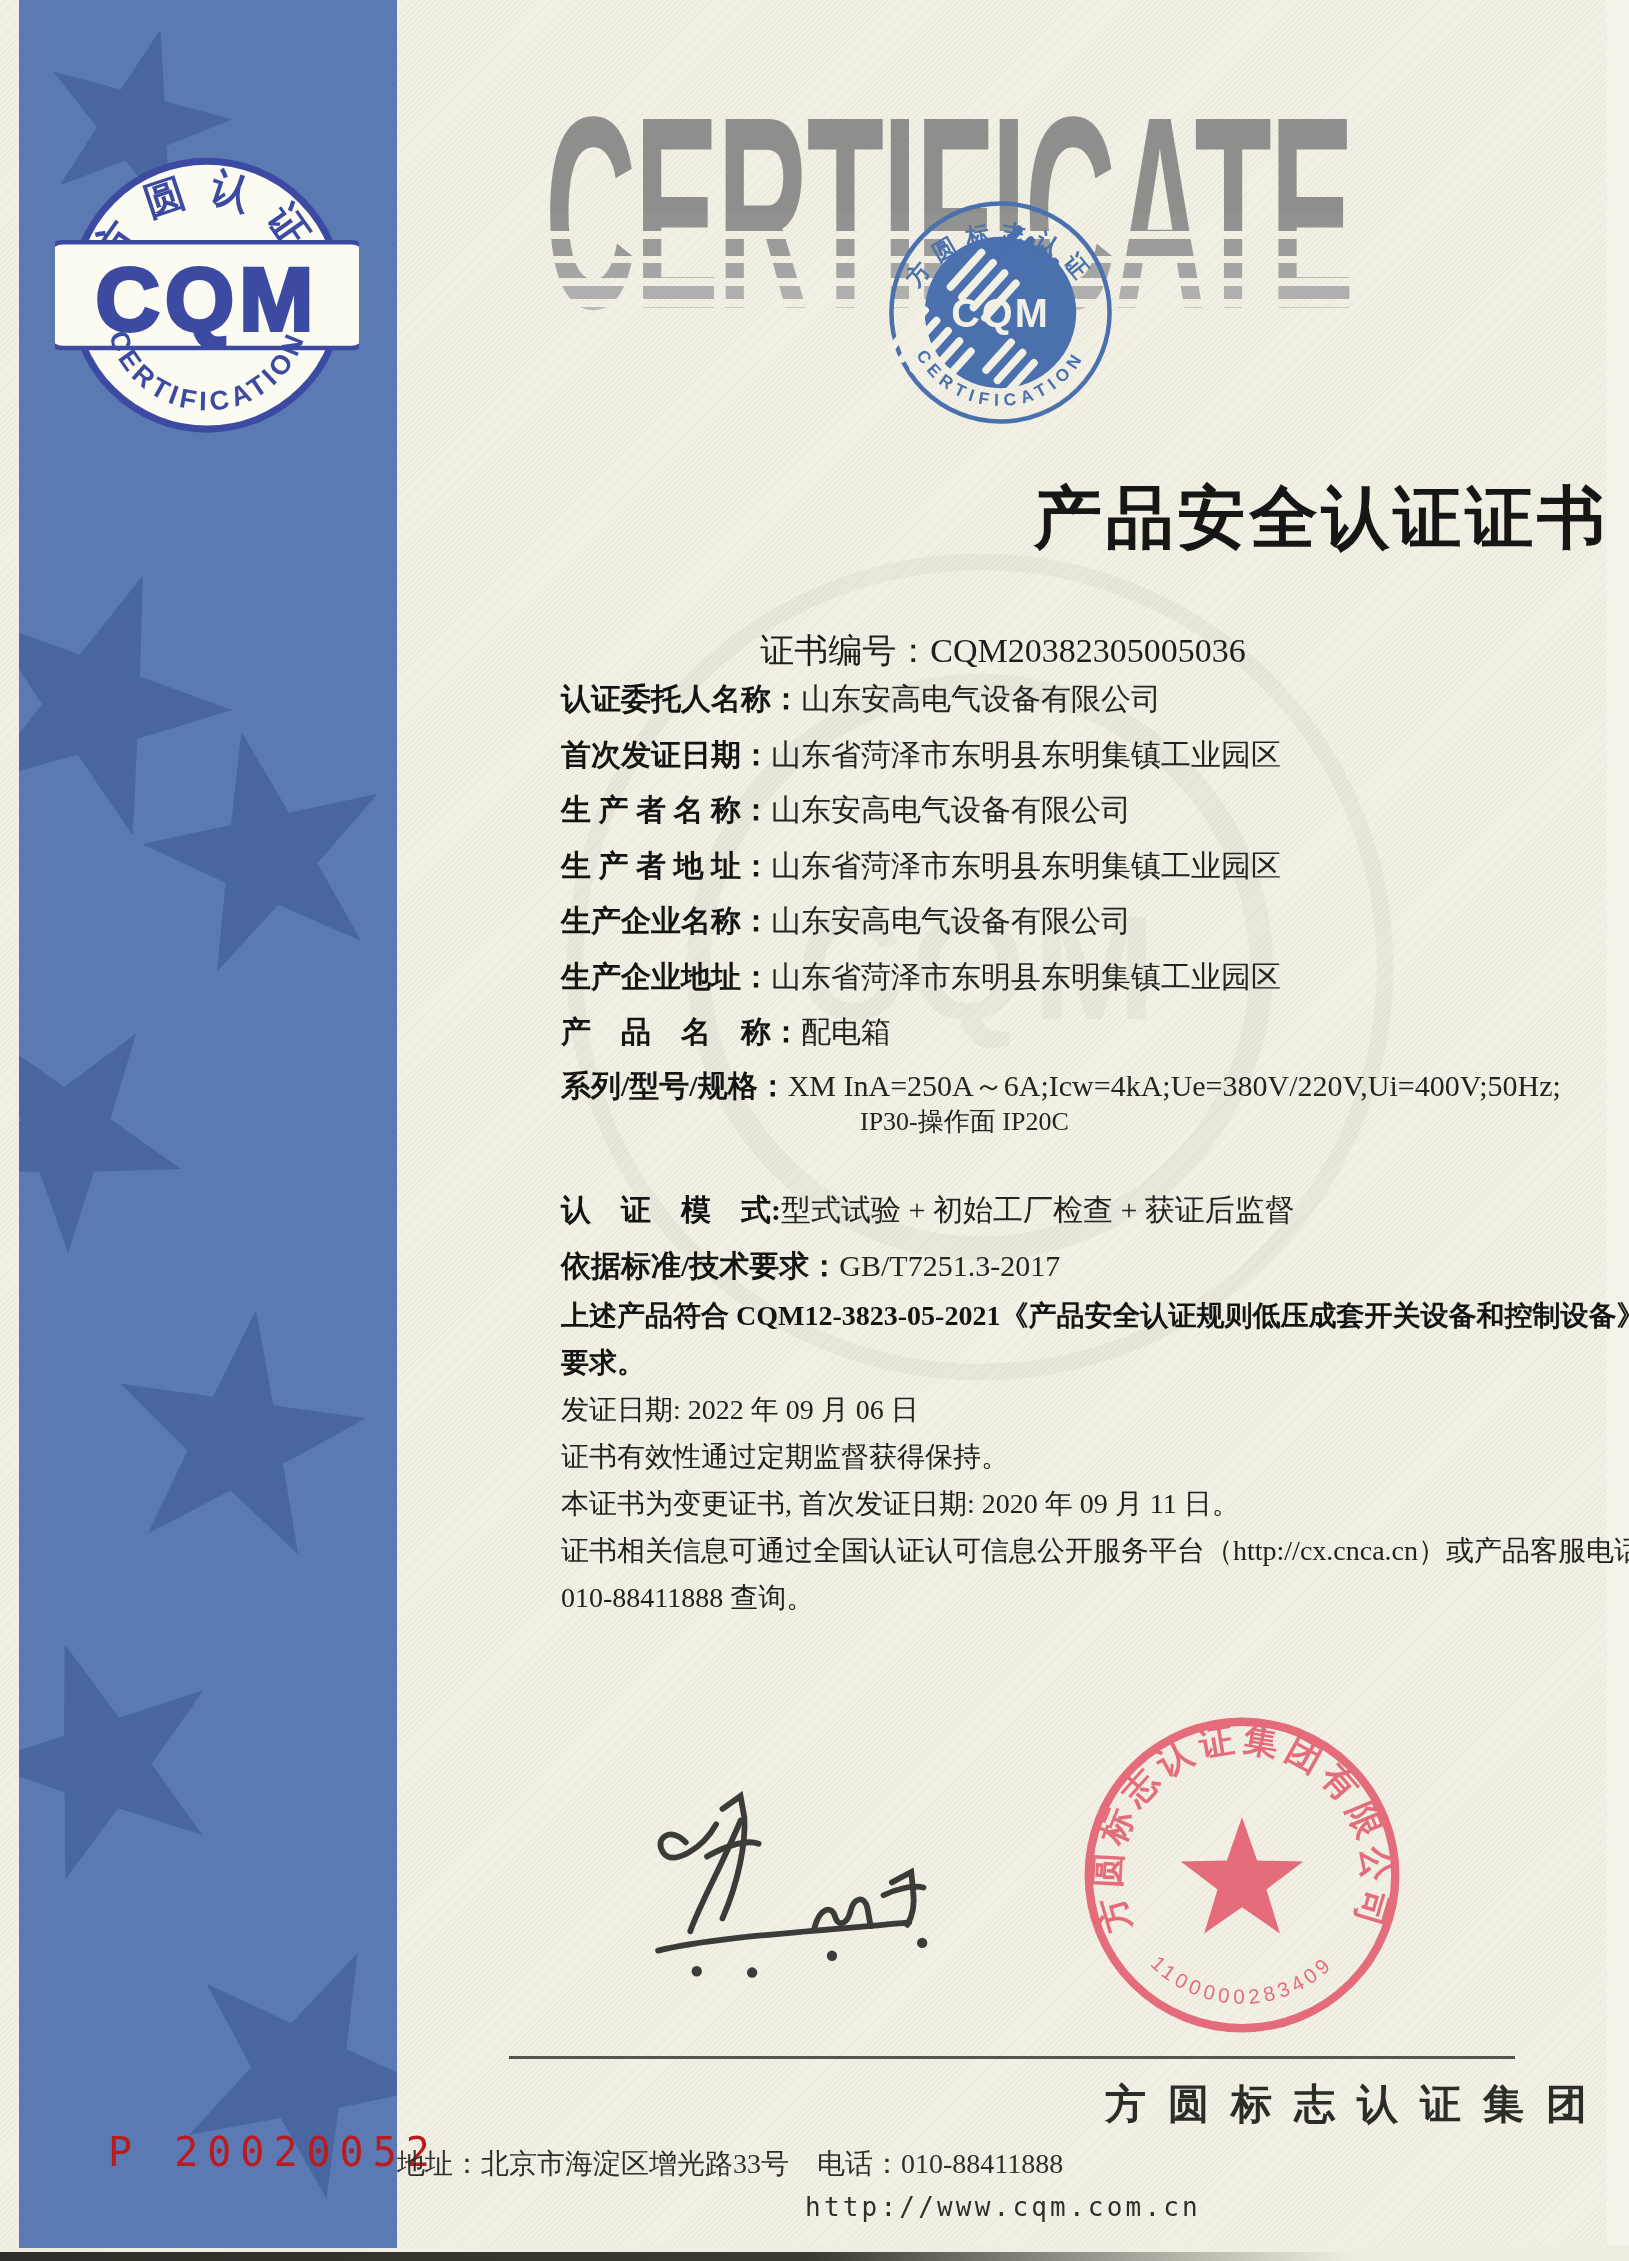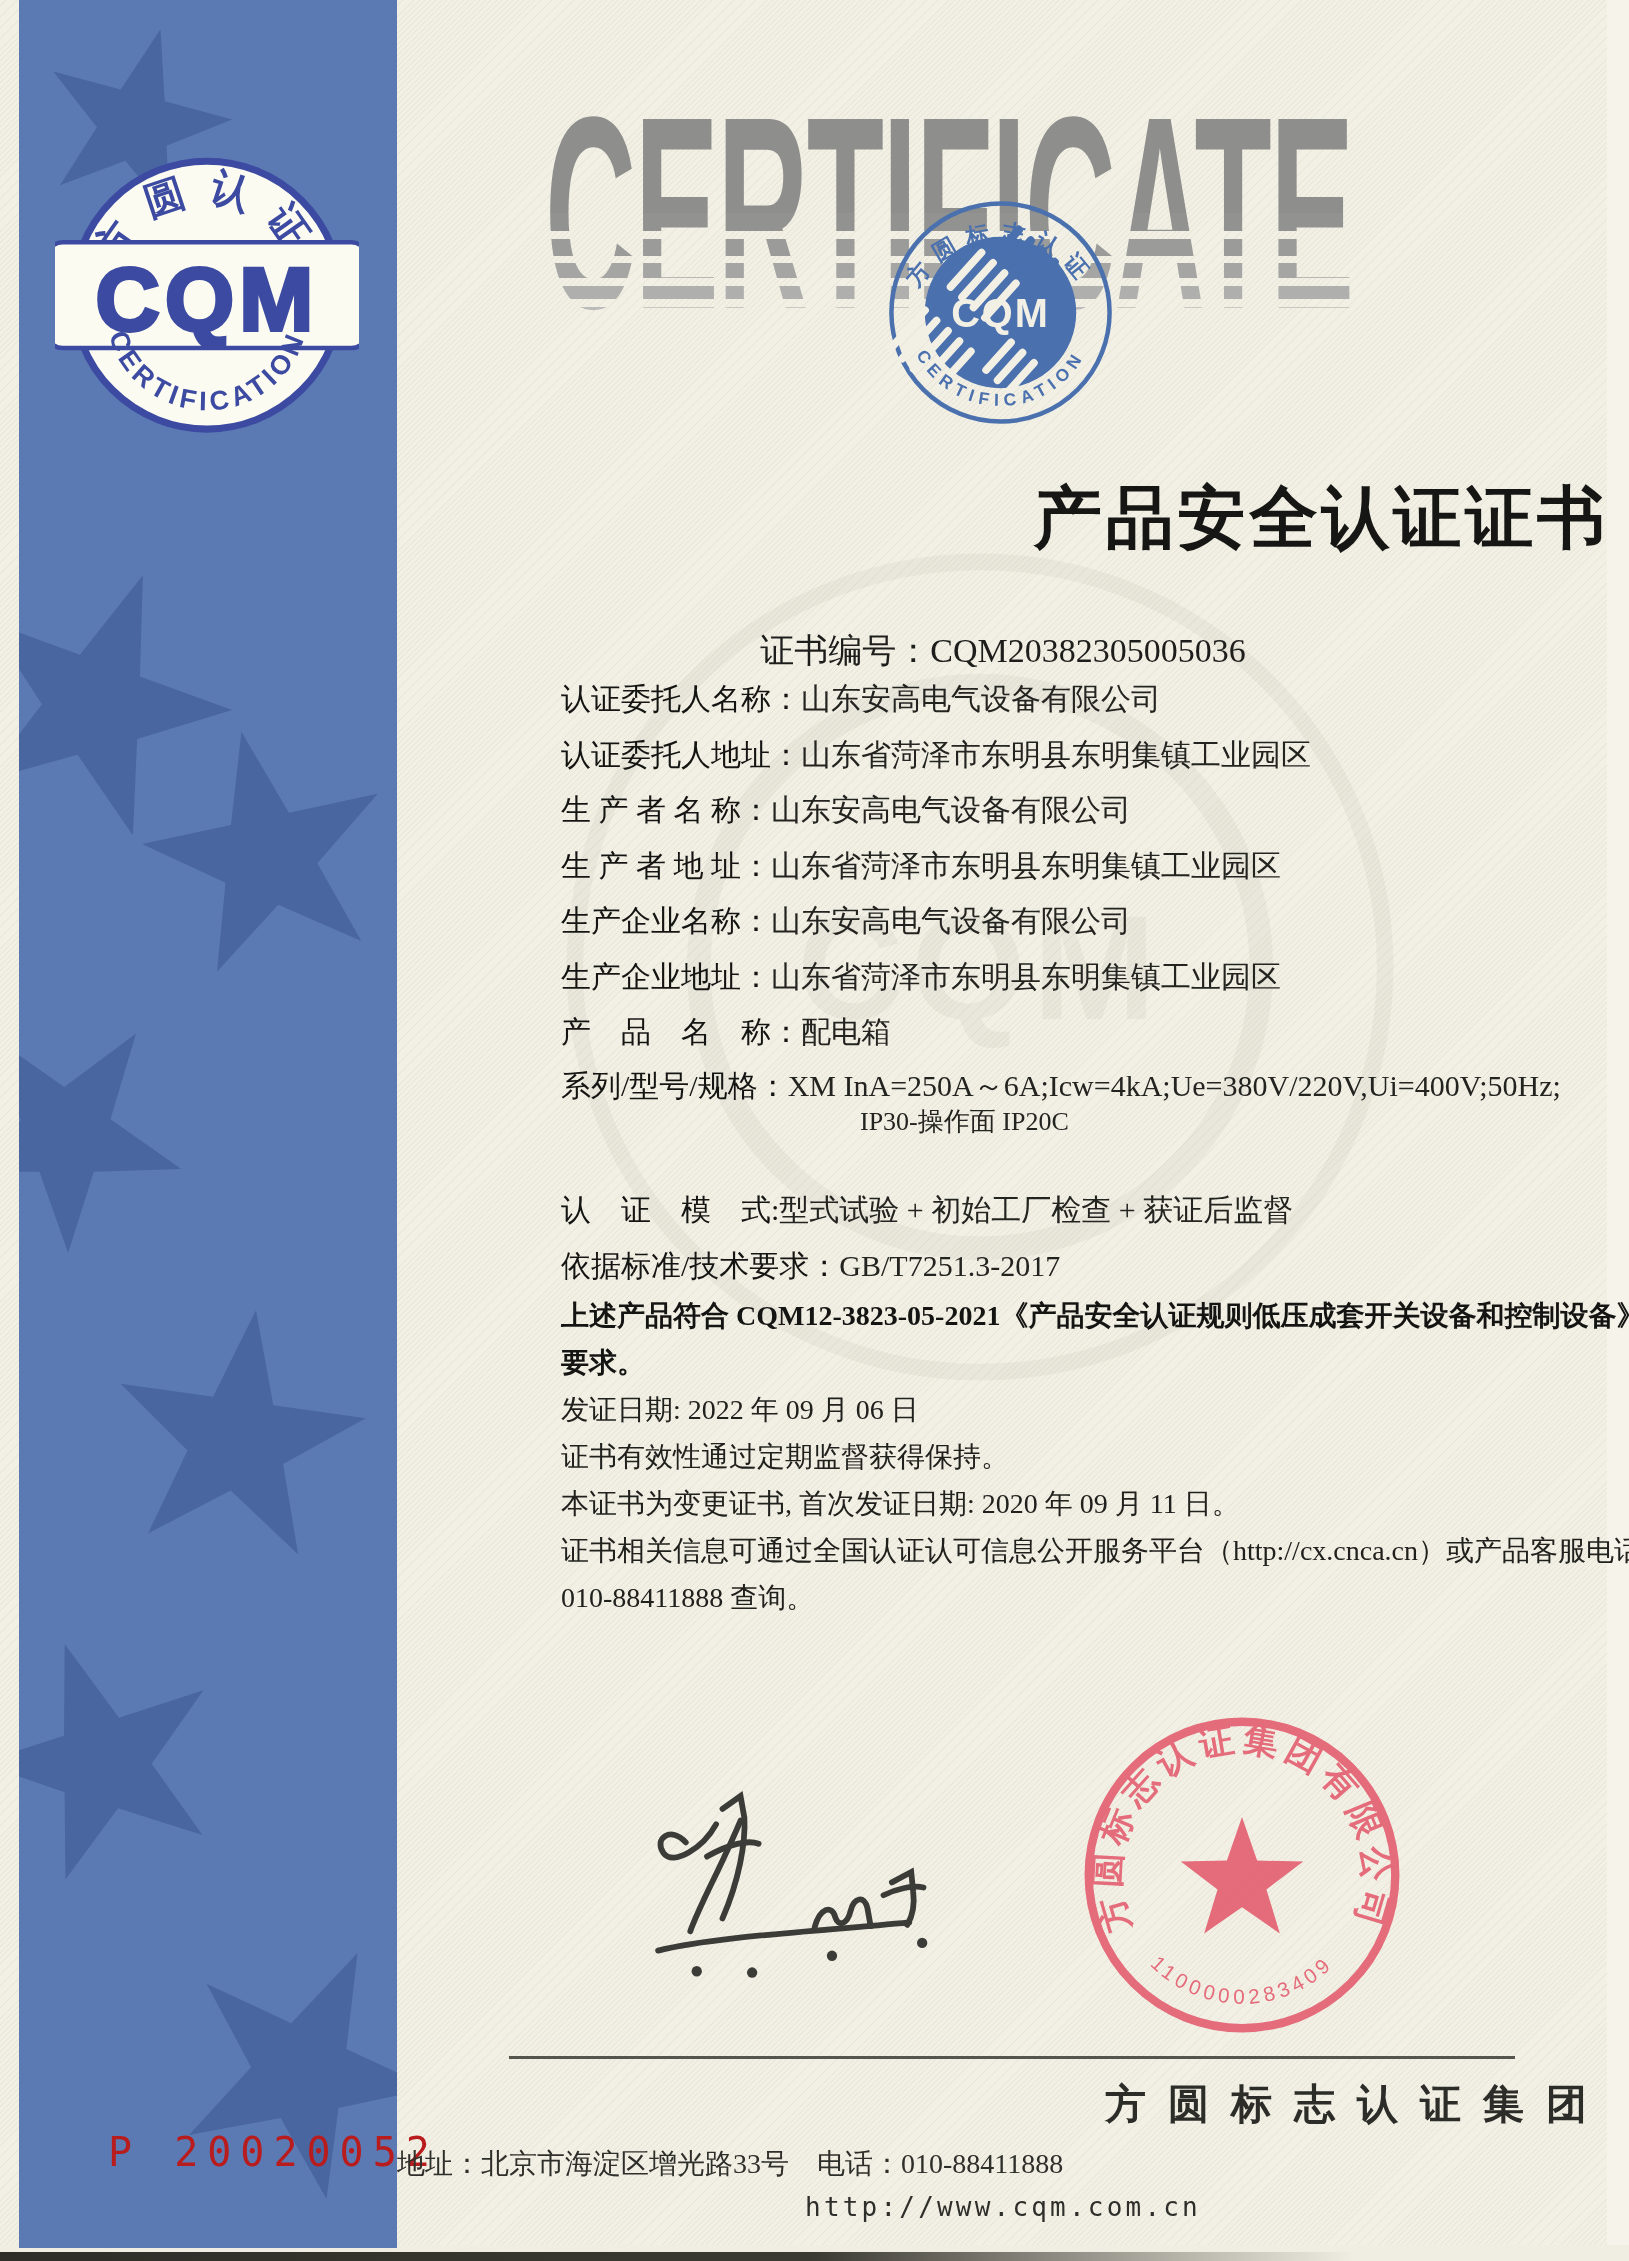--- a/index.html
+++ b/index.html
@@ -37,21 +37,21 @@
       #c7c7c5 87.5%,#c7c7c5 90.5%, rgba(0,0,0,0) 90.5%, rgba(0,0,0,0) 93%,
       #d3d3d1 93%,#d3d3d1 95.5%, rgba(0,0,0,0) 95.5%, rgba(0,0,0,0) 100%);
     -webkit-background-clip:text;background-clip:text;color:transparent;
   }
   
   .abs{position:absolute;white-space:nowrap;z-index:4;}
   .doc-title{left:397px;width:1212px;text-align:right;top:473px;
     font-size:68px;font-weight:700;letter-spacing:3.9px;color:#161614;}
   .cert-no{left:397px;width:1212px;text-align:center;top:628px;font-size:34px;color:#1d1d1b;}
   .row{left:561px;font-size:30px;}
-  .lbl{font-weight:400;color:#141412;}
+  .lbl{font-weight:700;color:#141412;}
   .val{color:#232320;}
   .spec2{left:860px;font-size:26px;color:#232320;}
   .bold-line{left:561px;font-size:28px;font-weight:700;color:#141412;}
   .note{left:561px;font-size:28px;color:#20201d;}
   
   .divider{position:absolute;left:509px;top:2056px;width:1006px;height:2.6px;background:#55554d;z-index:4;}
   .footer-org{left:397px;width:1212px;text-align:right;top:2077px;
     font-family:"DejaVu Serif", serif;font-size:41px;font-weight:700;letter-spacing:22px;color:#2c2c28;}
   .footer-addr{left:397px;width:1212px;text-align:left;top:2145px;font-size:28px;color:#2e2e2a;}
   .footer-web{left:397px;width:1212px;text-align:center;top:2192px;
@@ -149,21 +149,21 @@
     <circle cx="180" cy="180" r="118" fill="none" stroke="#6b6b55" stroke-width="10"></circle>
     <text x="180" y="202" text-anchor="middle" font-family="Liberation Sans, sans-serif" font-size="62" font-weight="700" fill="#6b6b55" letter-spacing="3">CQM</text>
   </svg>
 
   <div class="abs doc-title">产品安全认证证书</div>
   <div class="abs cert-no">
     <span>证书编号：</span><span>CQM20382305005036</span>
   </div>
 
   <div class="abs row" style="top:679px"><span class="lbl">认证委托人名称：</span><span class="val">山东安高电气设备有限公司</span></div>
-  <div class="abs row" style="top:735px"><span class="lbl">认证委托人地址：</span><span class="val">山东省菏泽市东明县东明集镇工业园区</span></div>
+  <div class="abs row" style="top:735px"><span class="lbl">首次发证日期：</span><span class="val">山东省菏泽市东明县东明集镇工业园区</span></div>
   <div class="abs row" style="top:790px"><span class="lbl">生 产 者 名 称：</span><span class="val">山东安高电气设备有限公司</span></div>
   <div class="abs row" style="top:846px"><span class="lbl">生 产 者 地 址：</span><span class="val">山东省菏泽市东明县东明集镇工业园区</span></div>
   <div class="abs row" style="top:901px"><span class="lbl">生产企业名称：</span><span class="val">山东安高电气设备有限公司</span></div>
   <div class="abs row" style="top:957px"><span class="lbl">生产企业地址：</span><span class="val">山东省菏泽市东明县东明集镇工业园区</span></div>
   <div class="abs row" style="top:1012px"><span class="lbl">产　品　名　称：</span><span class="val">配电箱</span></div>
   <div class="abs row" style="top:1066px"><span class="lbl">系列/型号/规格：</span><span class="val">XM InA=250A～6A;Icw=4kA;Ue=380V/220V,Ui=400V;50Hz;</span></div>
   <div class="abs spec2" style="top:1104px">IP30-操作面 IP20C</div>
 
   <div class="abs row" style="top:1190px"><span class="lbl">认　证　模　式:</span><span class="val">型式试验 + 初始工厂检查 + 获证后监督</span></div>
   <div class="abs row" style="top:1246px"><span class="lbl">依据标准/技术要求：</span><span class="val">GB/T7251.3-2017</span></div>

